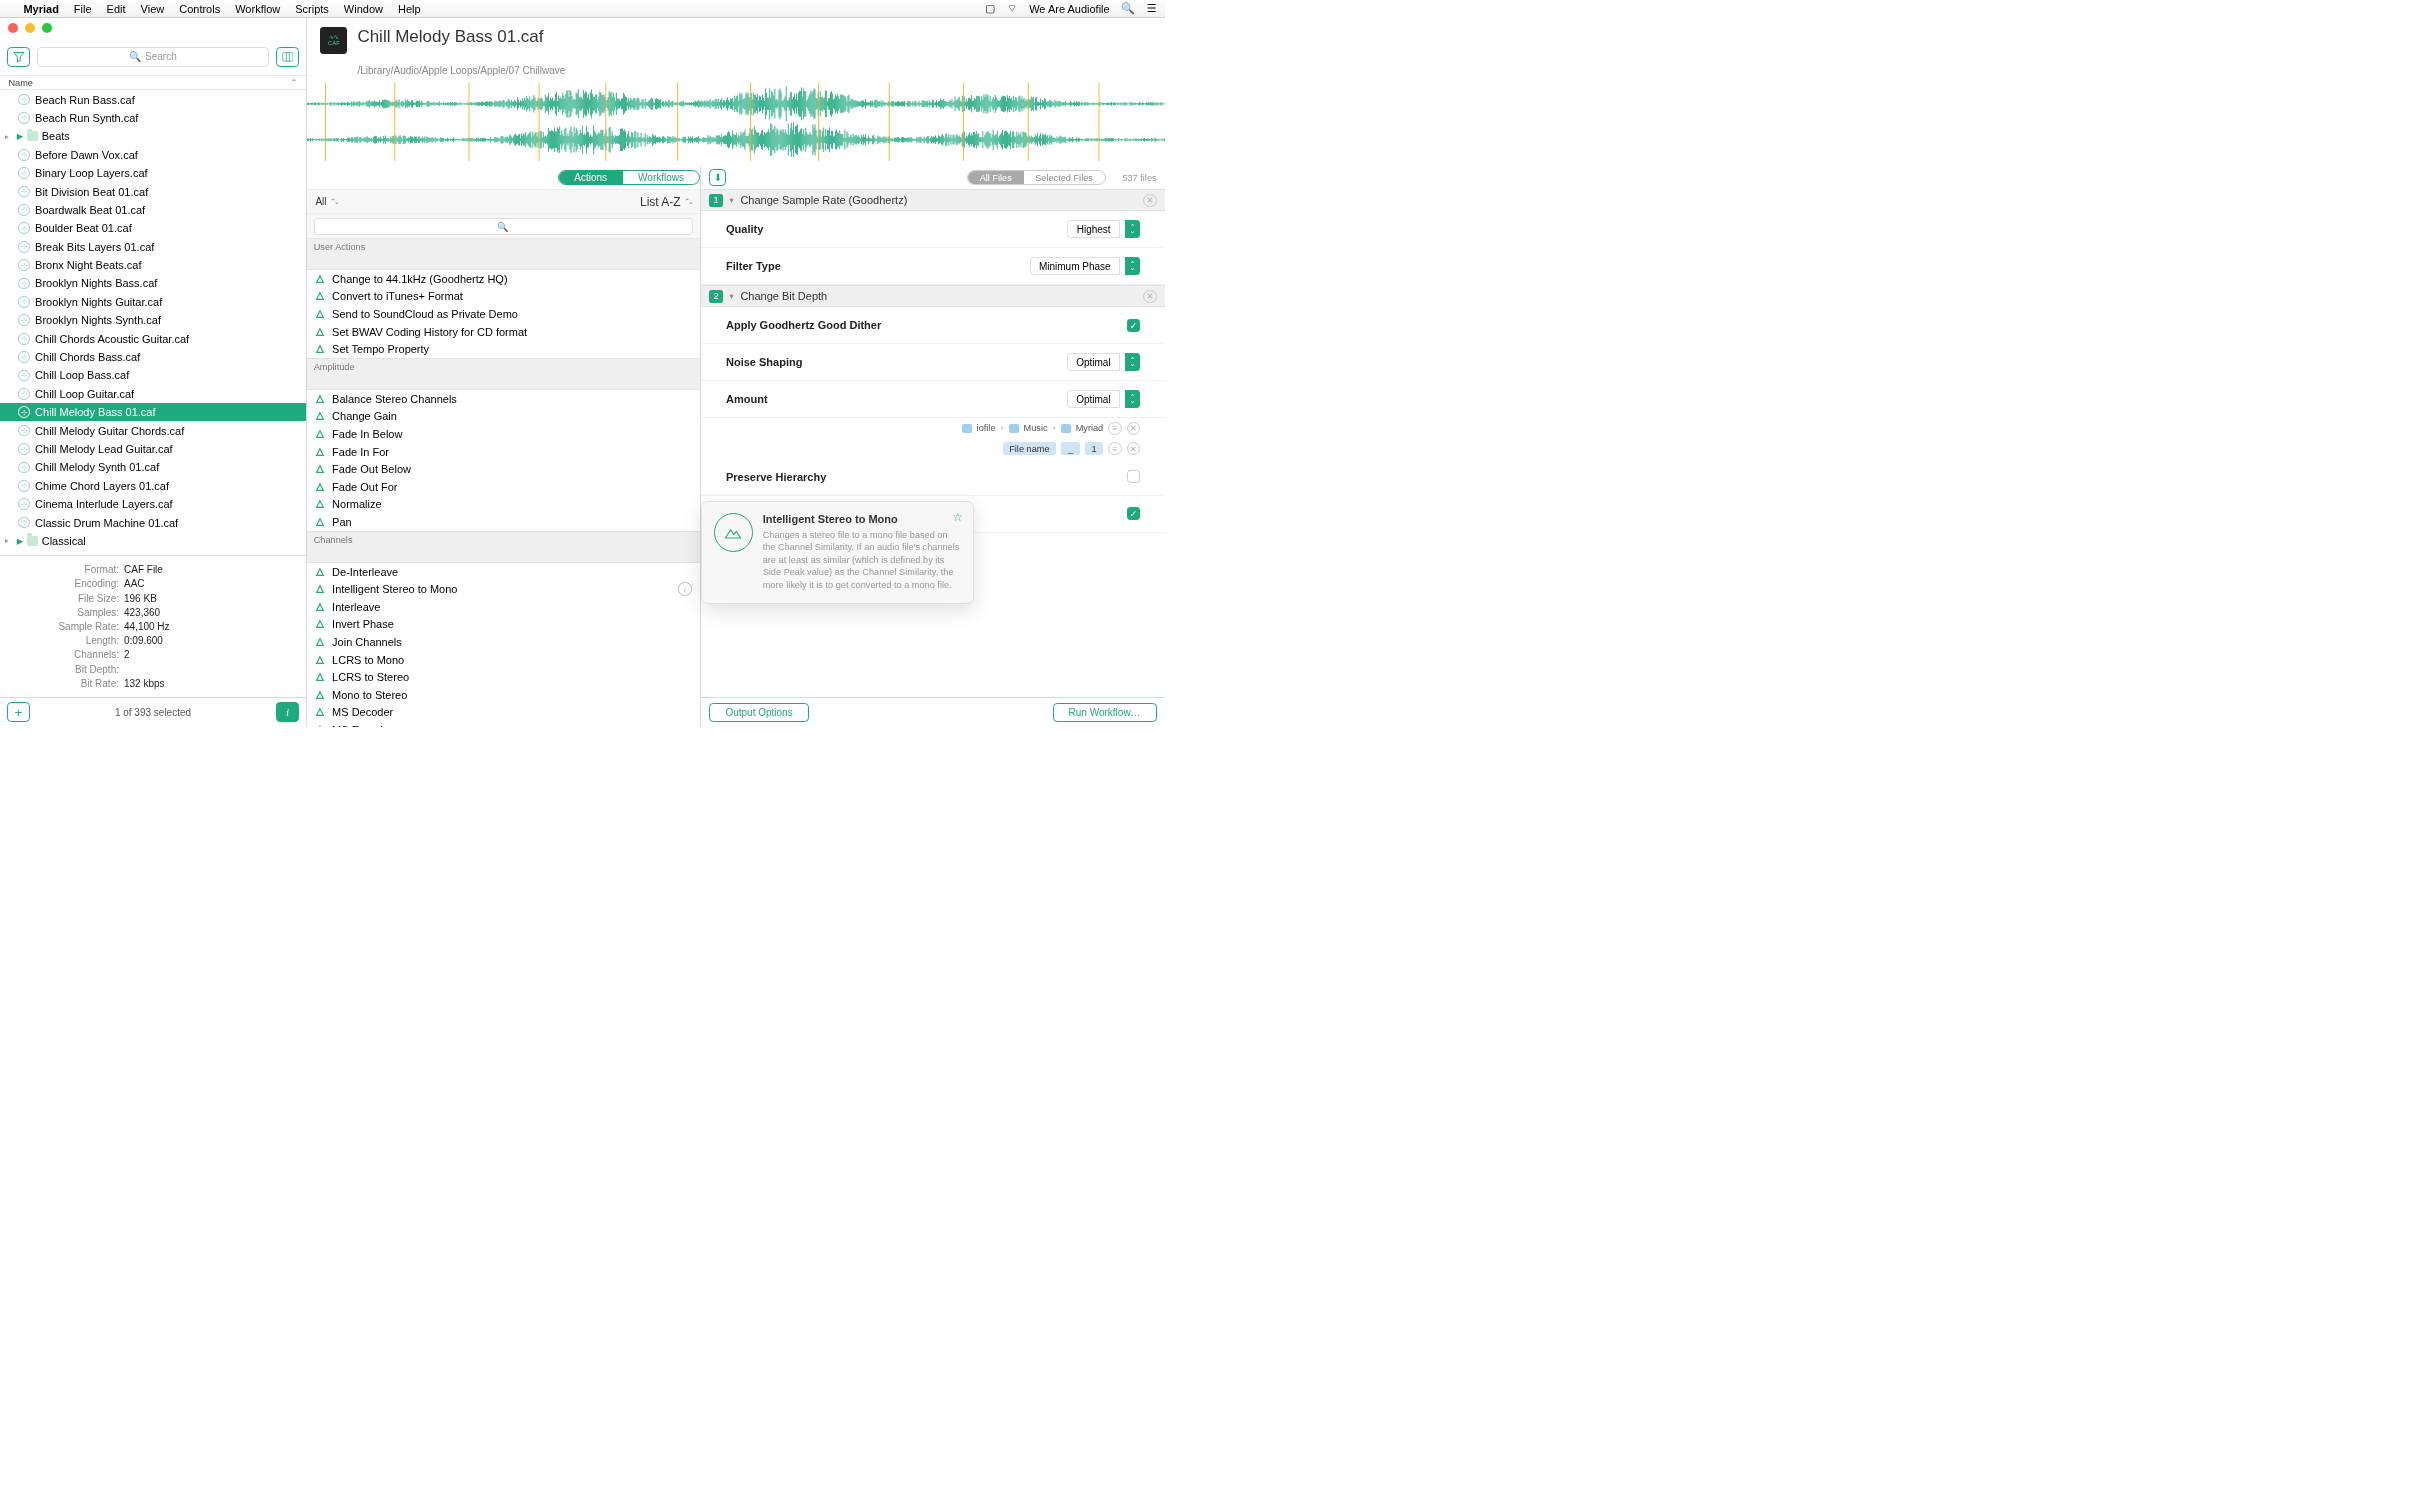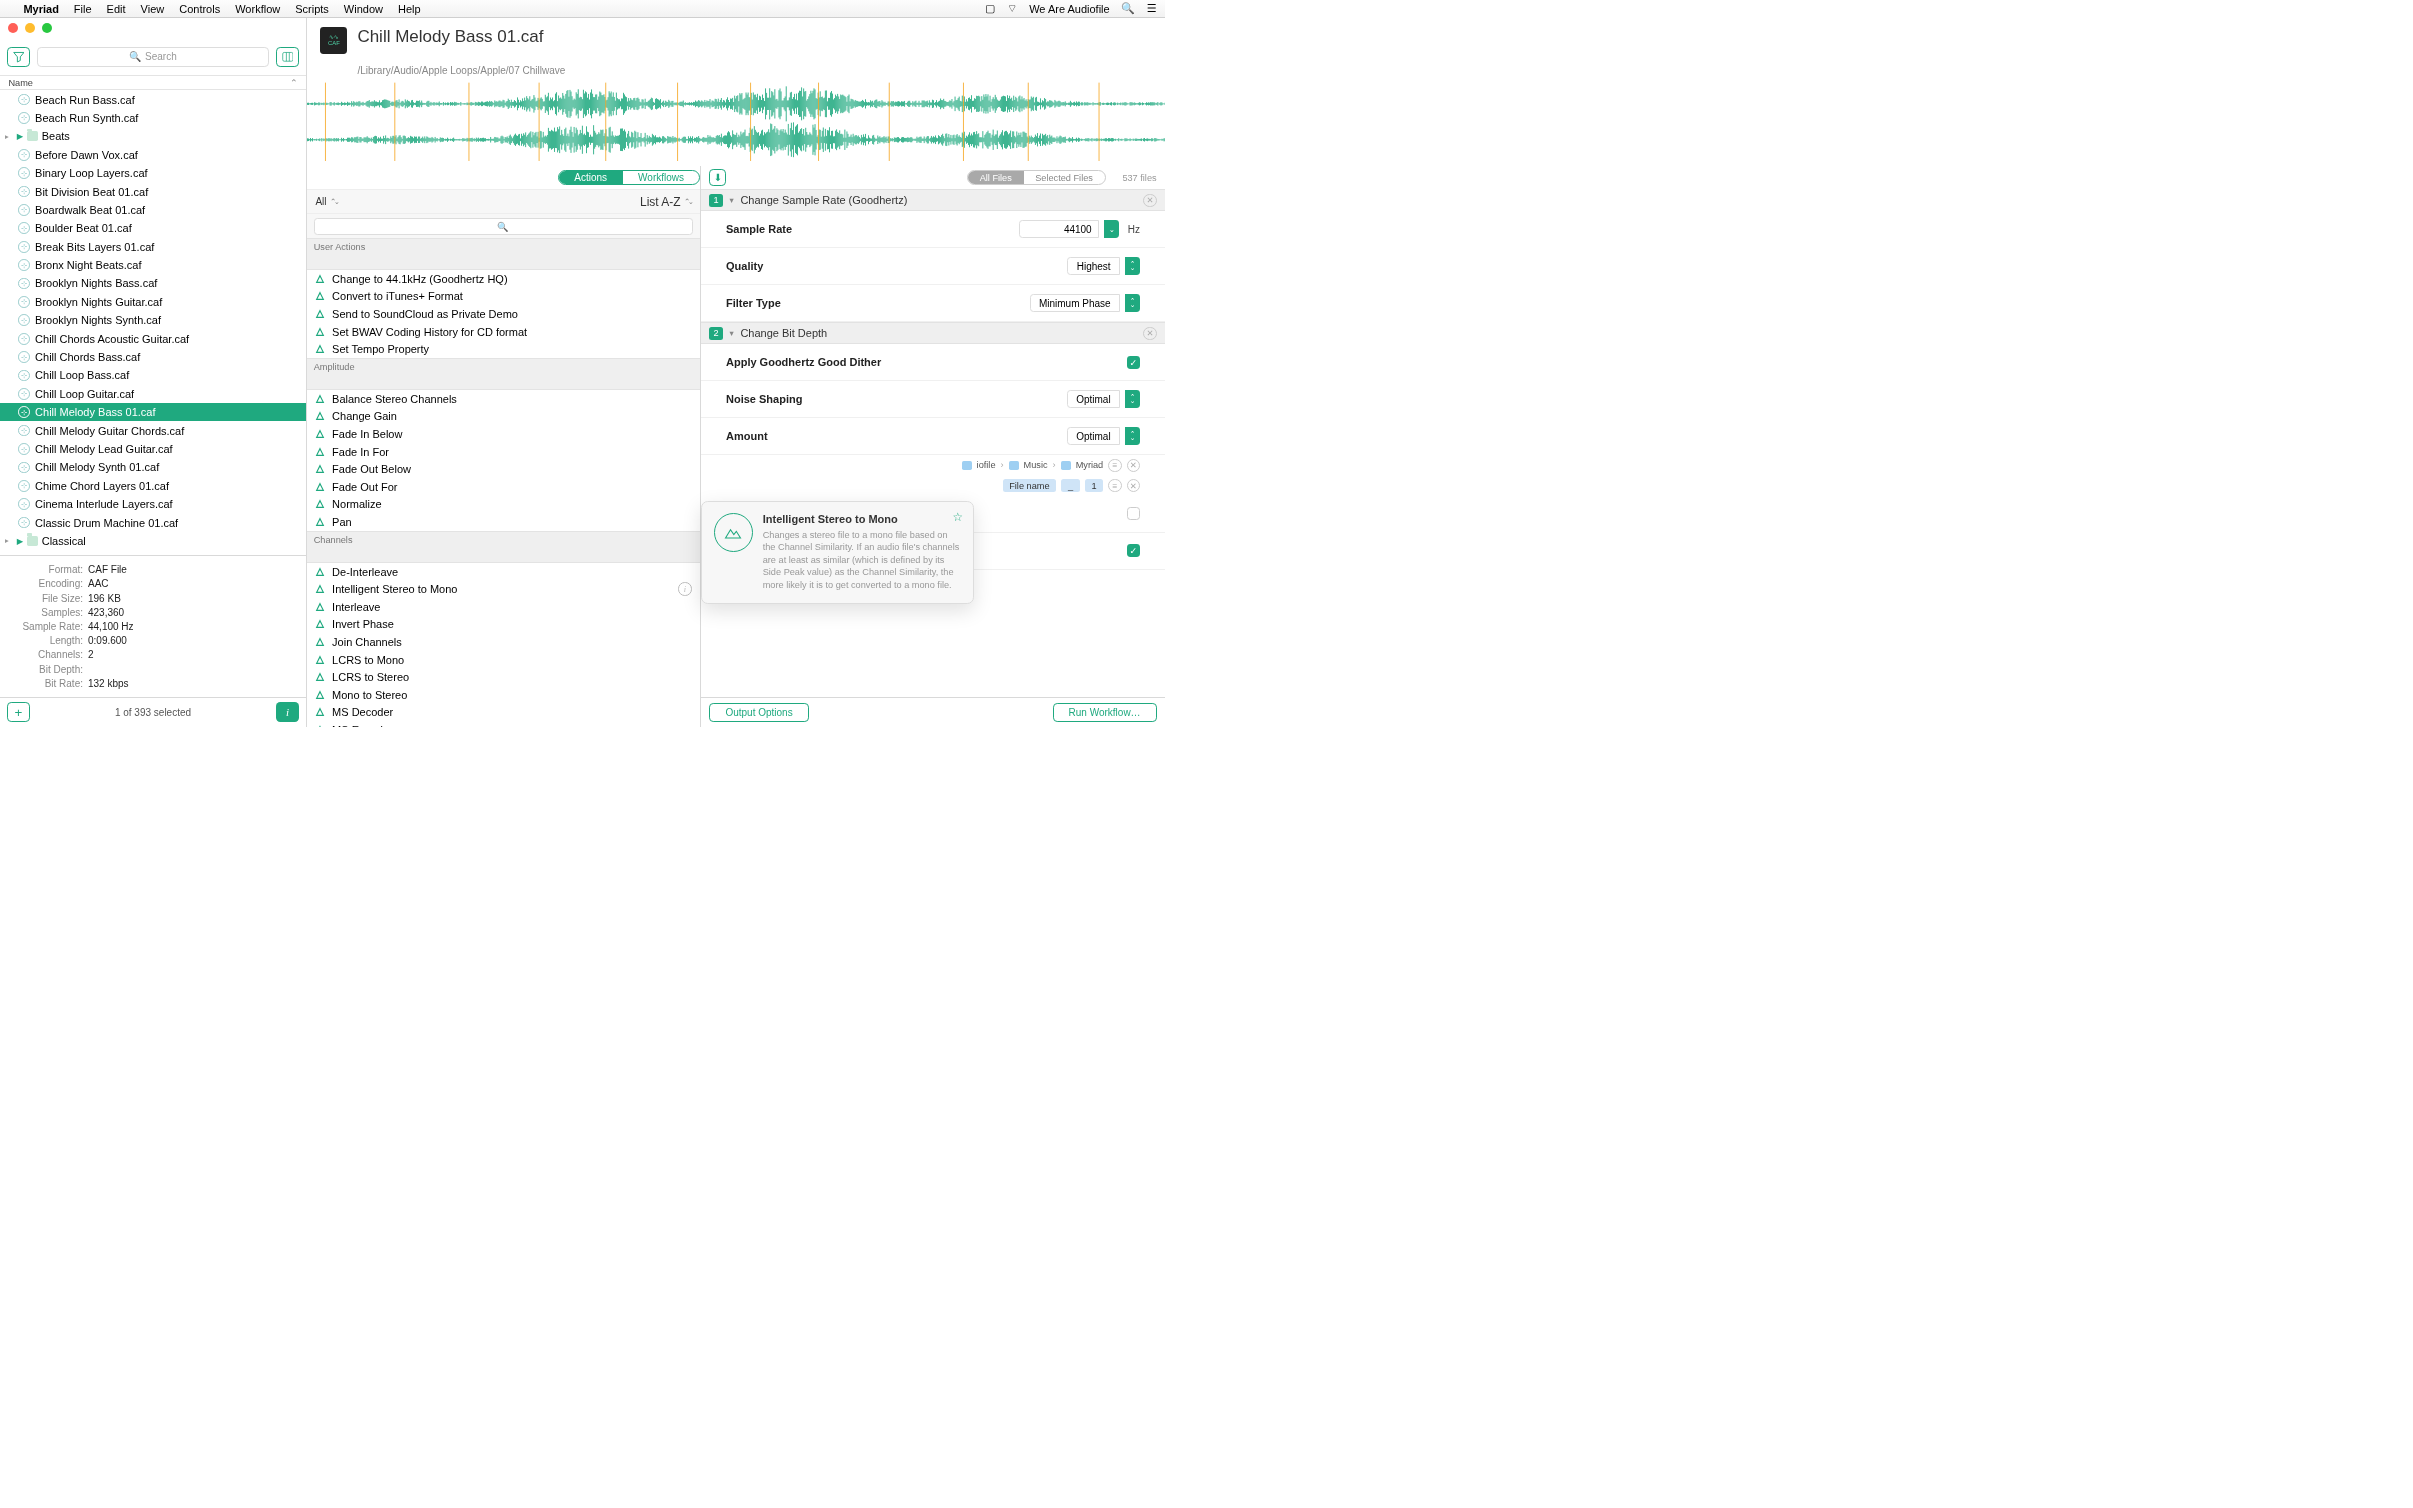--- a/index.html
+++ b/index.html
@@ -40,21 +40,21 @@
 .file-row.selected .wave-icon{ border-color:#fff; color:#fff;}
 .folder-row { height:18.4px; display:flex; align-items:center; padding-left:5px; gap:3.4px; font-size:11px; }
 .disclosure { width:8.4px; color:#9a9a9a; font-size:7.5px; } .disclosure.closed::before{content:"▸";}
 .wave-icon { width:11.7px; height:11.7px; border:1.1px solid #9cc; border-radius:50%; display:inline-flex; align-items:center; justify-content:center; font-size:6.7px; color:#9cc; }
 .wave-icon::before{content:"⊹"; font-size:7.5px;}
 .fldr-ico{ width:11.7px;height:10px; background:#c7e8d6; border-radius:1.7px; position:relative;}
 .fldr-ico::before{content:""; position:absolute; top:-2.5px; left:0.8px; width:5px;height:2.5px; background:#c7e8d6; border-radius:0.8px 0.8px 0 0;}
 
 
 .sb-info { border-top:0.8px solid var(--border); padding:6.7px 0; font-size:10px; }
-.sb-info .row { display:flex; height:14.2px; align-items:center; }
+.sb-info .row { display:flex; height:14.2px; align-items:center;padding-left:36px; }
 .sb-info .k { width:88px; text-align:right; color:#888; padding-right:5px; }
 .sb-info .v { color:#222; }
 
 
 .sb-foot { border-top:0.8px solid var(--border); height:30px; display:flex; align-items:center; padding:0 6.7px; gap:6.7px; }
 .sb-foot .add { width:23.5px;height:20px;border:0.8px solid var(--accent);border-radius:4.2px;color:var(--accent);display:flex;align-items:center;justify-content:center;font-size:13.4px;}
 .sb-foot .count { flex:1; text-align:center; font-size:10px; color:#555; }
 .sb-foot .info-btn { width:23.5px;height:20px;background:var(--accent);color:#fff;border-radius:4.2px;display:flex;align-items:center;justify-content:center;font-style:italic;font-family:Georgia;font-size:11px;}
 
 
@@ -2224,28 +2224,20 @@
           <div class="file-count">537 files</div>
         </div>
         <div class="steps" id="steps">
             <div class="step-hdr">
               <div class="step-num">1</div>
               <span class="disc">▾</span>
               <span class="title">Change Sample Rate (Goodhertz)</span>
               <div class="close">✕</div>
             </div>
             <div class="param">
-              <div class="lbl">Sample Rate</div>
-              <div class="ctrl">
-                <div class="numfield">44100</div>
-                <div class="step-btn">⌄</div>
-                <span class="unit">Hz</span>
-              </div>
-            </div>
-            <div class="param">
               <div class="lbl">Quality</div>
               <div class="ctrl">
                 <div class="dropdown">Highest</div>
                 <div class="dd-btn"></div>
               </div>
             </div>
             <div class="param">
               <div class="lbl">Filter Type</div>
               <div class="ctrl">
                 <div class="dropdown">Minimum Phase</div>

